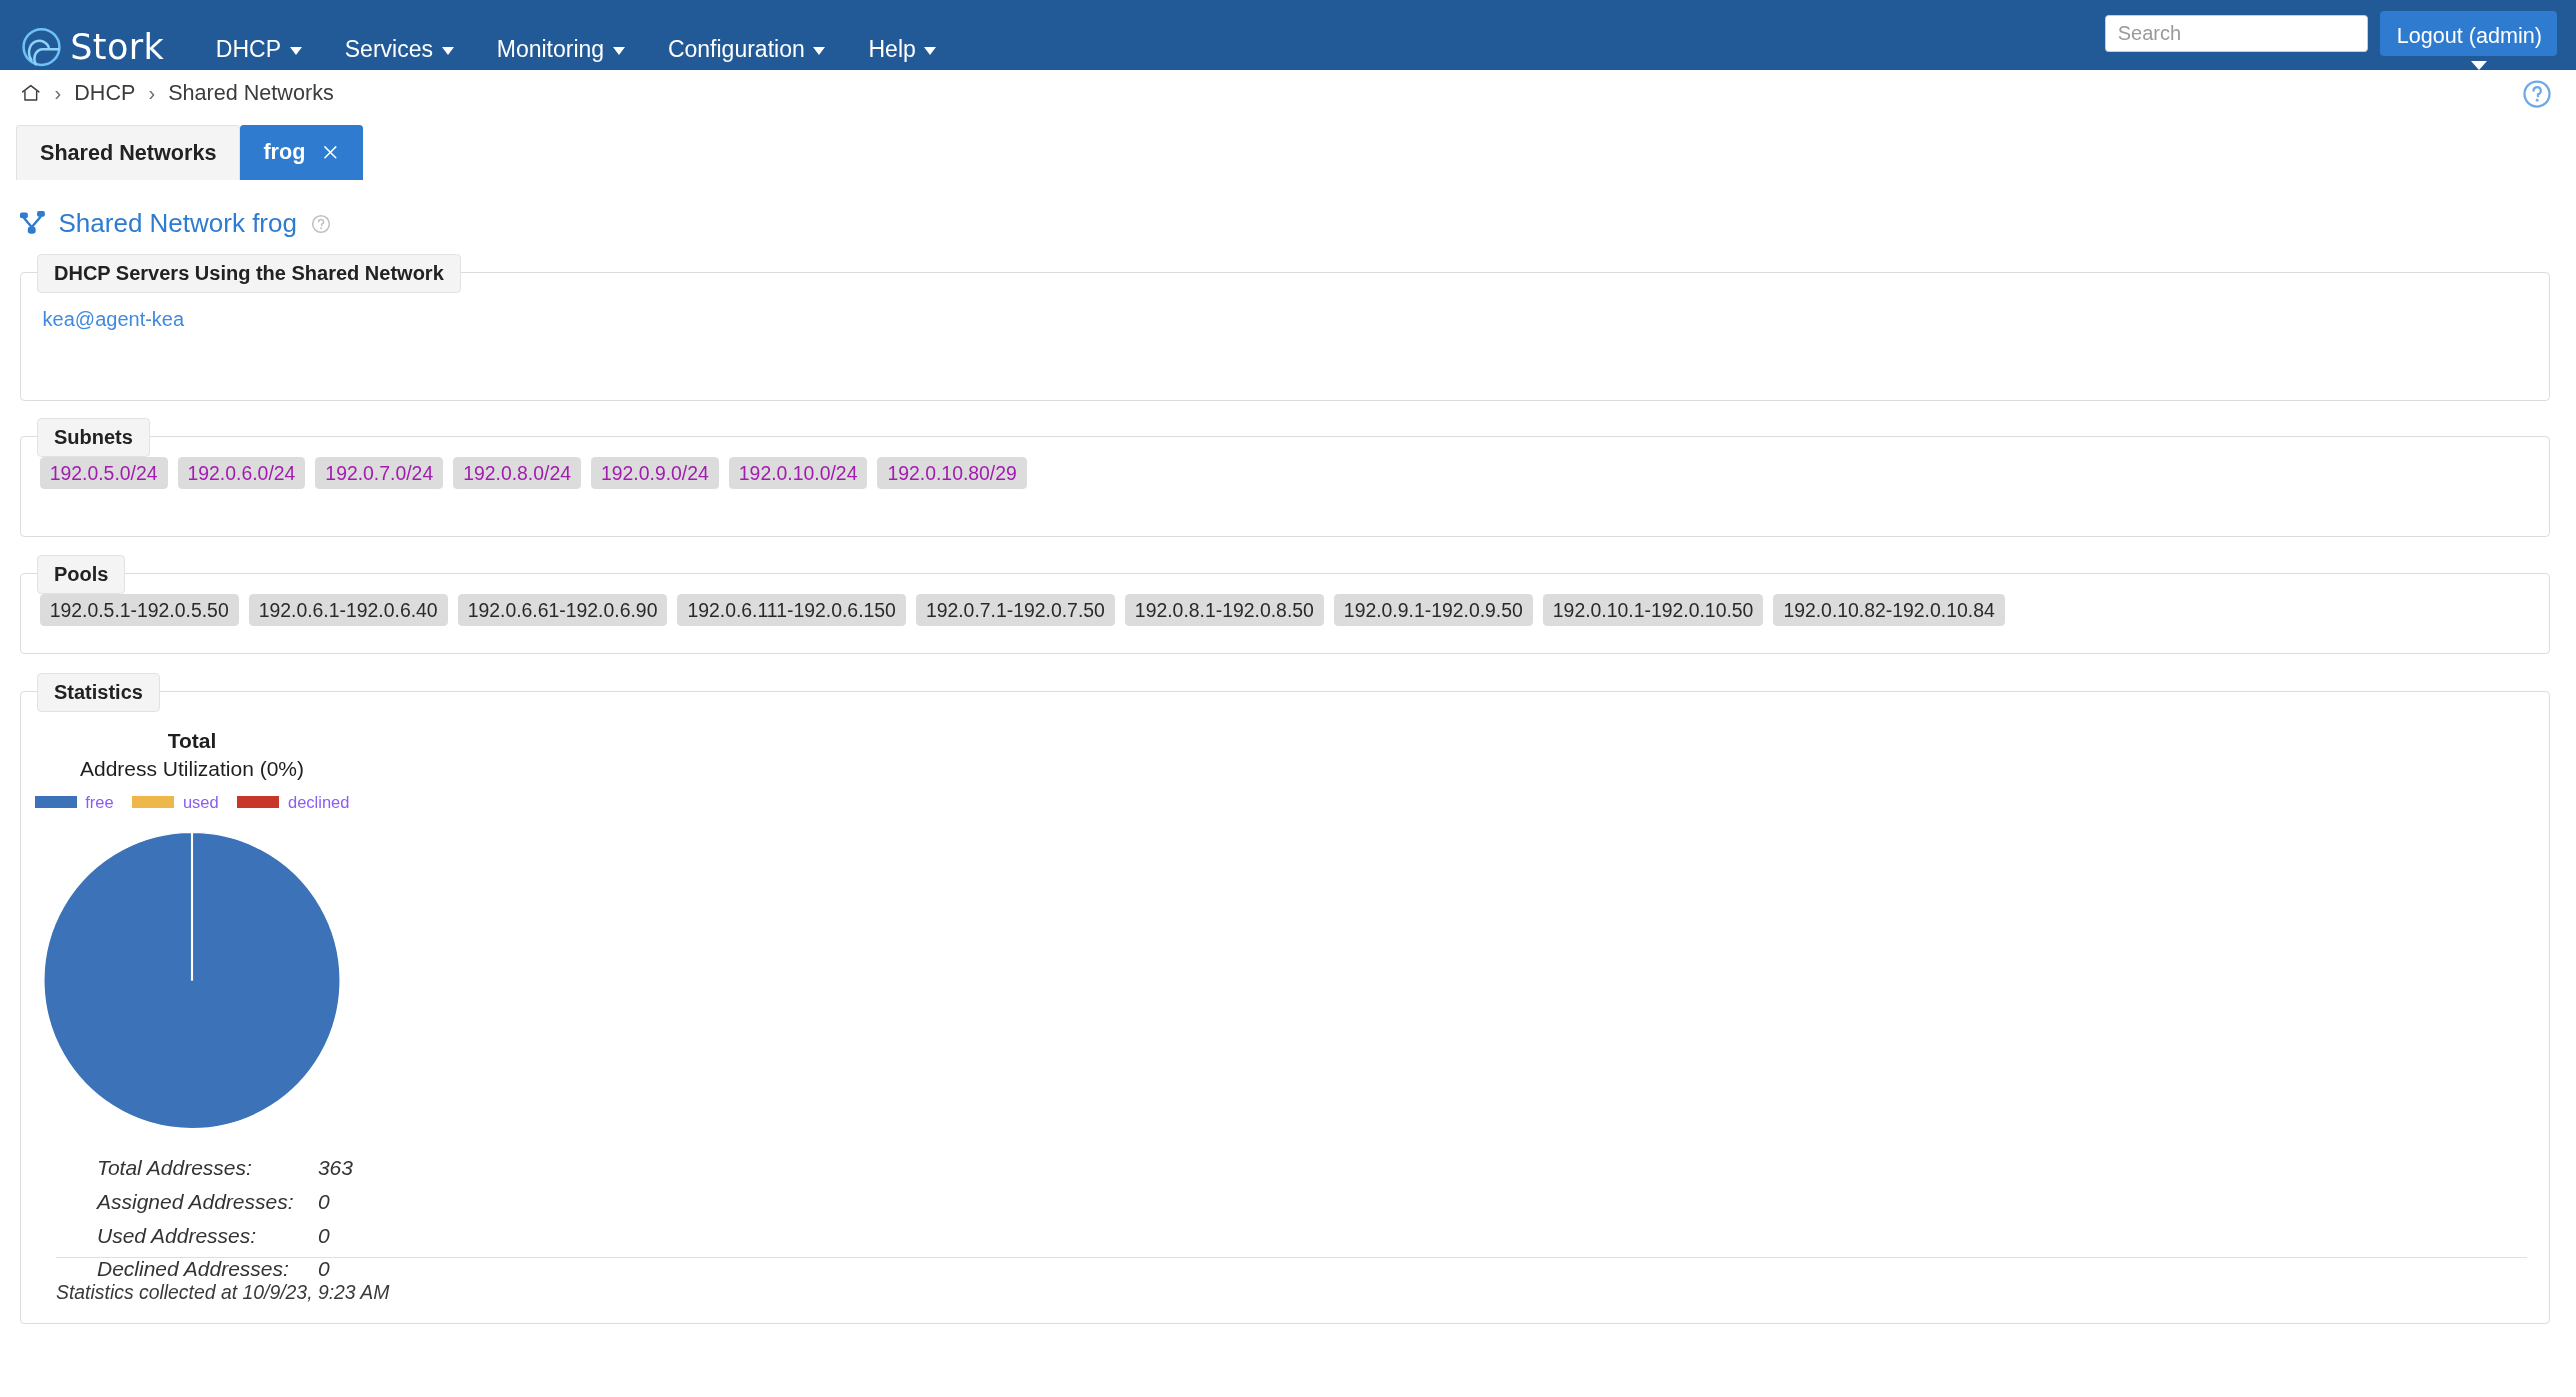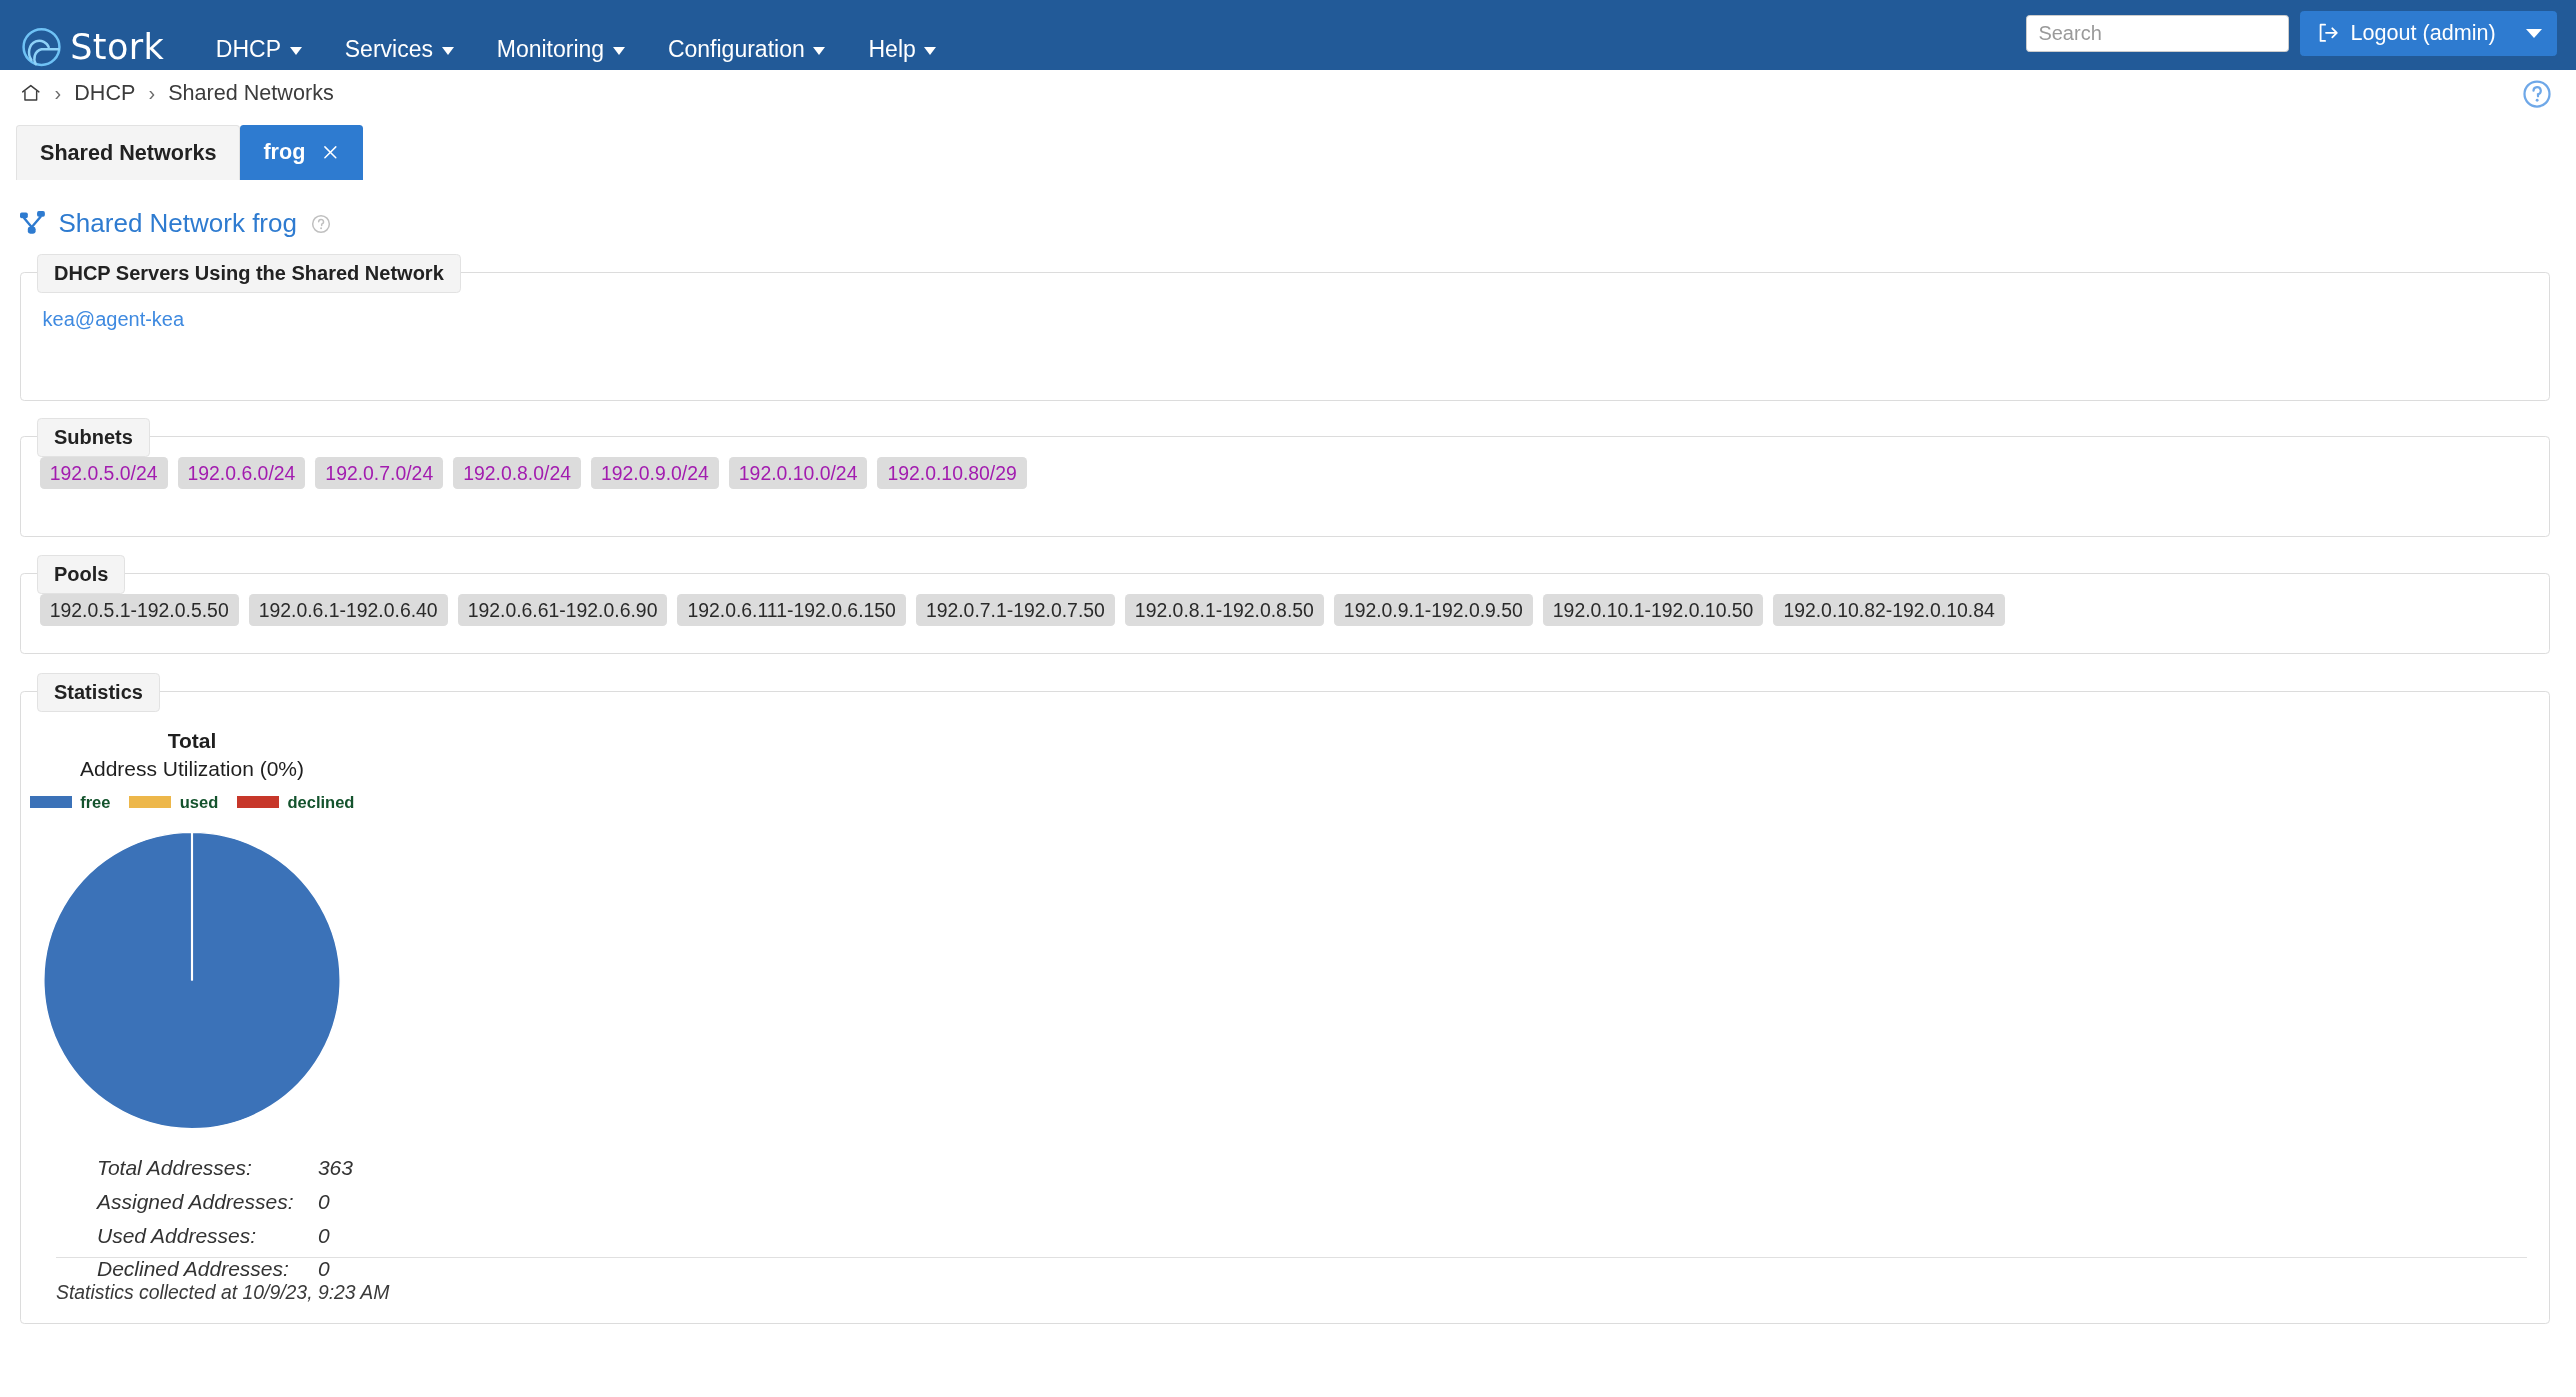--- a/index.html
+++ b/index.html
@@ -91,20 +91,21 @@
     border: 0.7px solid #2E7BD0;
     border-radius: 3.6px;
     display: flex;
     align-items: center;
     gap: 11.5px;
     padding: 0 14.4px 0 16px;
     color: #ffffff;
     font-size: 21.6px;
     cursor: pointer;
     white-space: nowrap;
+    flex-direction: column;
   }
   .logout-icon { width: 21.6px; height: 21.6px; display:block; }
   .logout-caret {
     width: 0; height: 0;
     border-left: 8px solid transparent;
     border-right: 8px solid transparent;
     border-top: 9.3px solid #ffffff;
     margin-left: 18.7px;
   }
 
@@ -269,21 +270,21 @@
     display: flex;
     align-items: center;
     justify-content: center;
     gap: 0;
     width: 302px;
     margin-top: 11.5px;
   }
   .legend-item { display: flex; align-items: center; gap: 8.6px; margin-right: 18.7px; }
   .legend-item:last-child { margin-right: 0; }
   .legend-swatch { width: 42px; height: 12.2px; display: block; }
-  .legend-label { font-size: 16.5px; color: #14532d; font-weight: bold; }
+  .legend-label { font-size: 16.5px; color: #8b5cf6; }
 
   .pie-wrap { margin-top: 16px; width: 302px; display: flex; justify-content: center; }
 
   .stats-table {
     margin-top: 18px;
     border-collapse: collapse;
     margin-left: 56px;
     font-style: italic;
   }
   .stats-table td {

